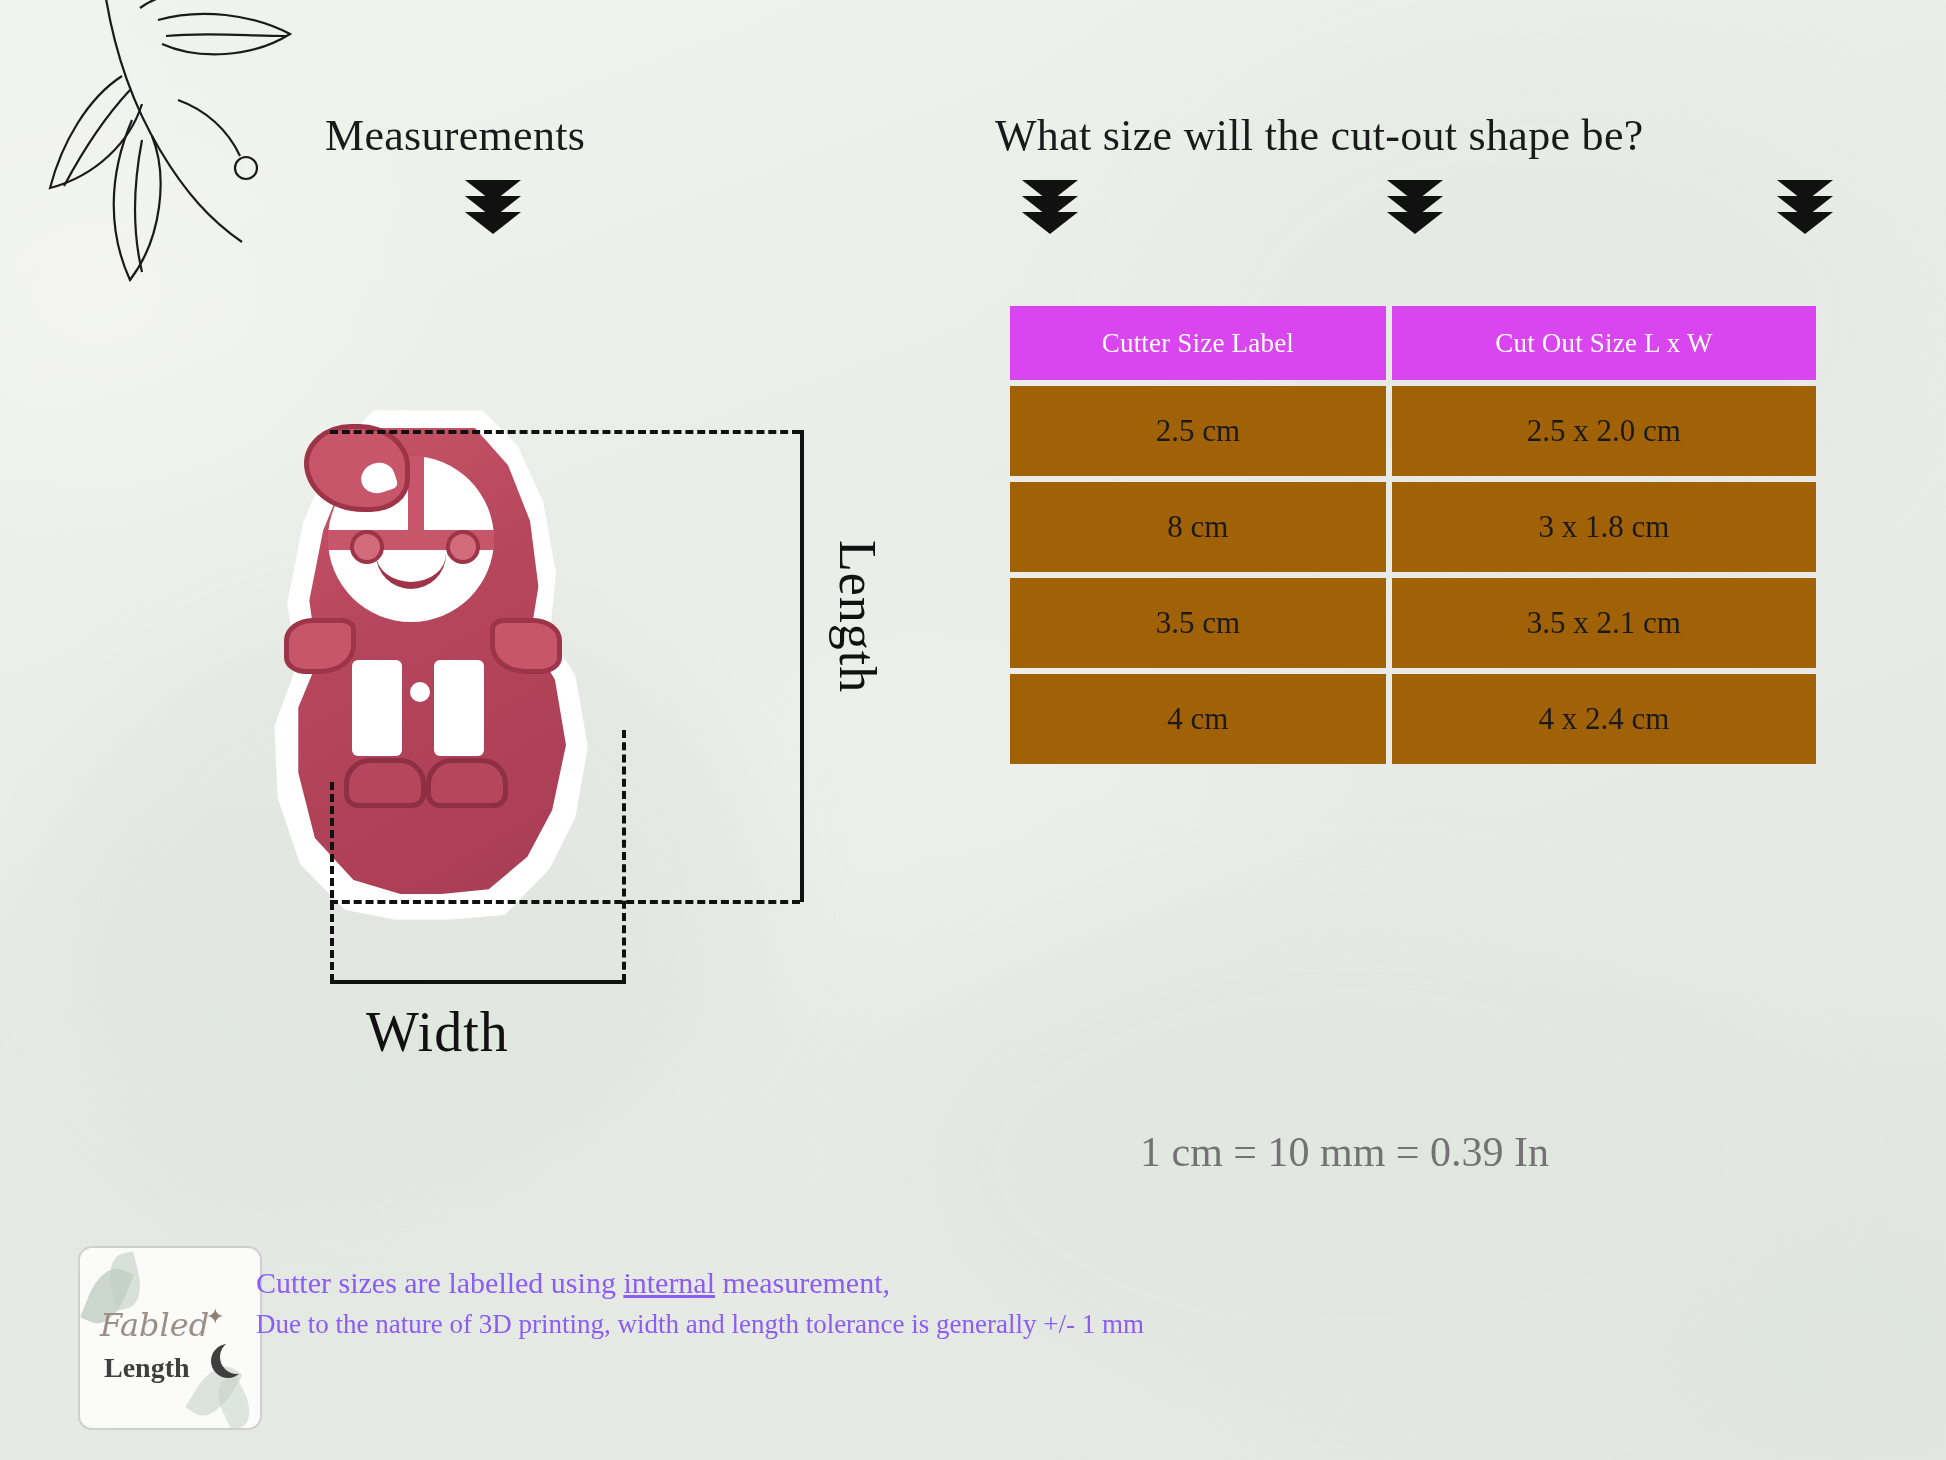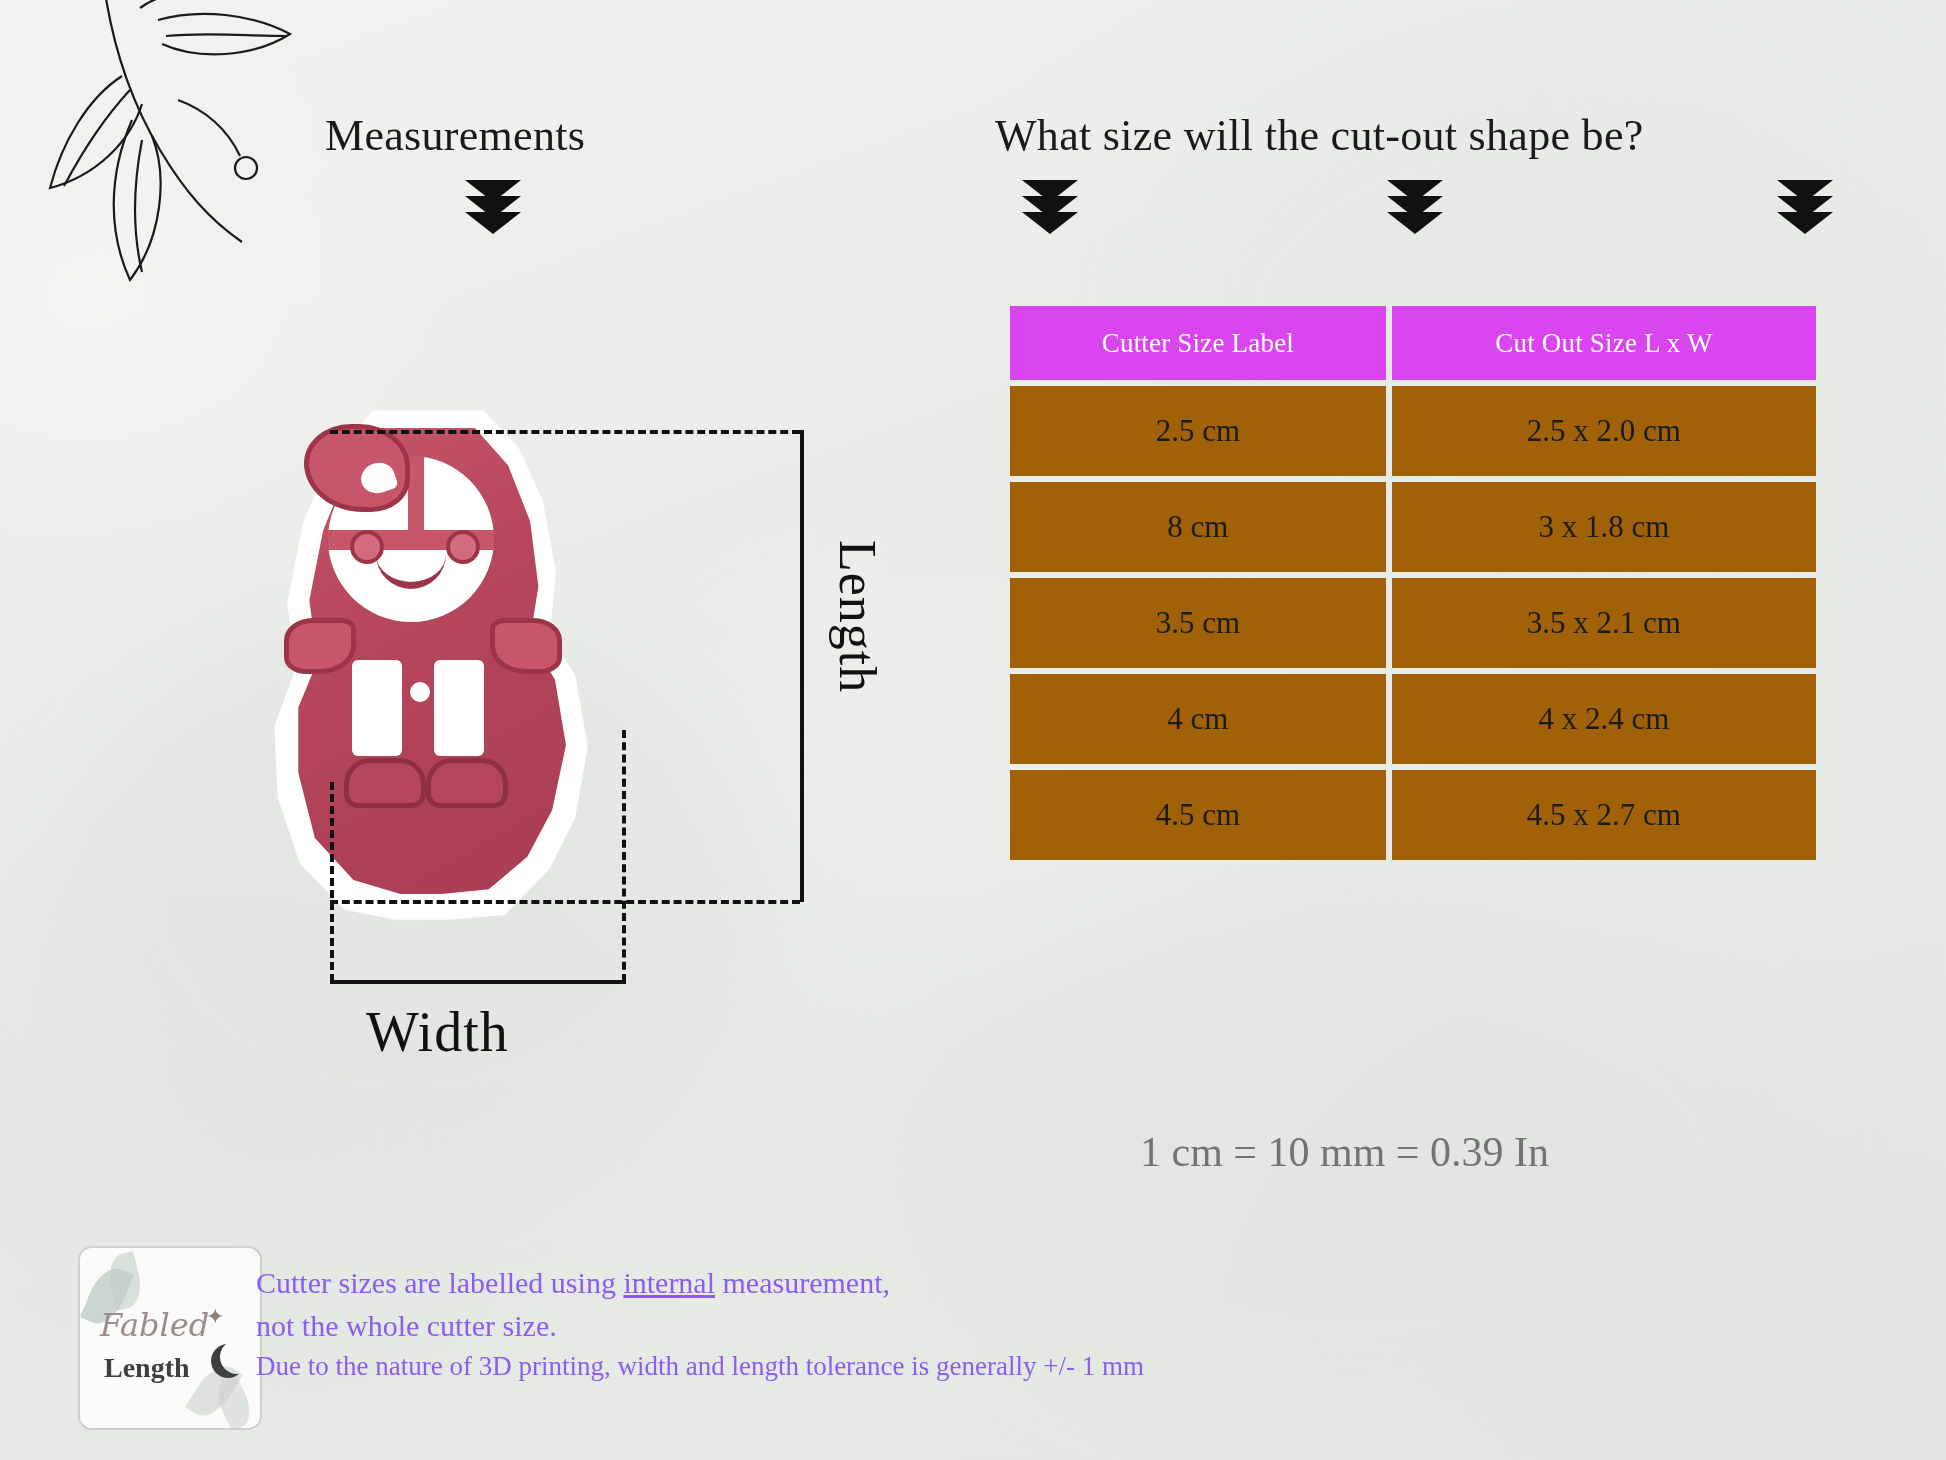--- a/index.html
+++ b/index.html
@@ -389,39 +389,34 @@
       <td>3 x 1.8 cm</td>
     </tr>
     <tr>
       <td>3.5 cm</td>
       <td>3.5 x 2.1 cm</td>
     </tr>
     <tr>
       <td>4 cm</td>
       <td>4 x 2.4 cm</td>
     </tr>
-    <tr>
-      <td>4.5 cm</td>
-      <td>4.5 x 2.7 cm</td>
-    </tr>
   </tbody>
 </table>
 
 <div class="conversion">1 cm = 10 mm = 0.39 In</div>
 
 <div class="logo-box">
   <div class="logo-leaf" style="left:10px;top:18px;width:34px;height:60px;transform:rotate(22deg);"></div>
   <div class="logo-leaf" style="left:30px;top:6px;width:30px;height:54px;transform:rotate(-14deg);opacity:.6;"></div>
   <div class="logo-leaf" style="left:118px;top:114px;width:32px;height:58px;transform:rotate(32deg);opacity:.55;"></div>
   <div class="logo-leaf" style="left:140px;top:130px;width:28px;height:50px;transform:rotate(-26deg);opacity:.5;"></div>
   <div class="logo-text-1">Fabled</div>
   <div class="logo-star">✦</div>
   <div class="logo-moon"></div>
   <div class="logo-text-2">Length</div>
 </div>
 
 <div class="footer">
   <div>
     <span>Cutter sizes are labelled using </span><u>internal</u><span> measurement,</span>
   </div>
-  <div>not the whole cutter size.</div>
   <div class="small">Due to the nature of 3D printing, width and length tolerance is generally +/- 1 mm</div>
 </div>
 
 </body></html>

